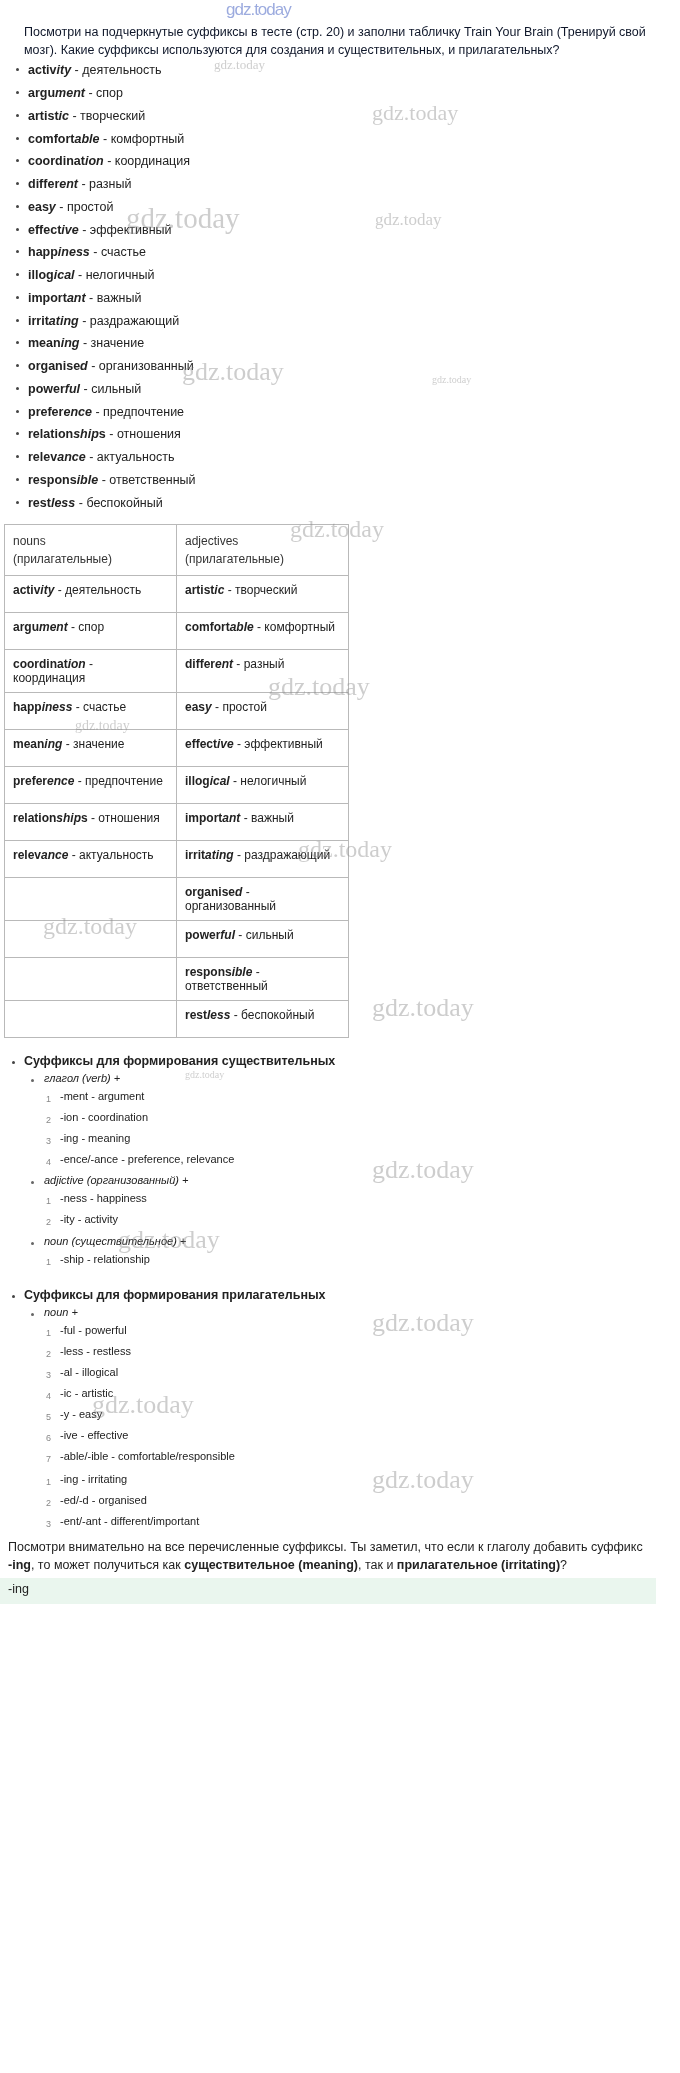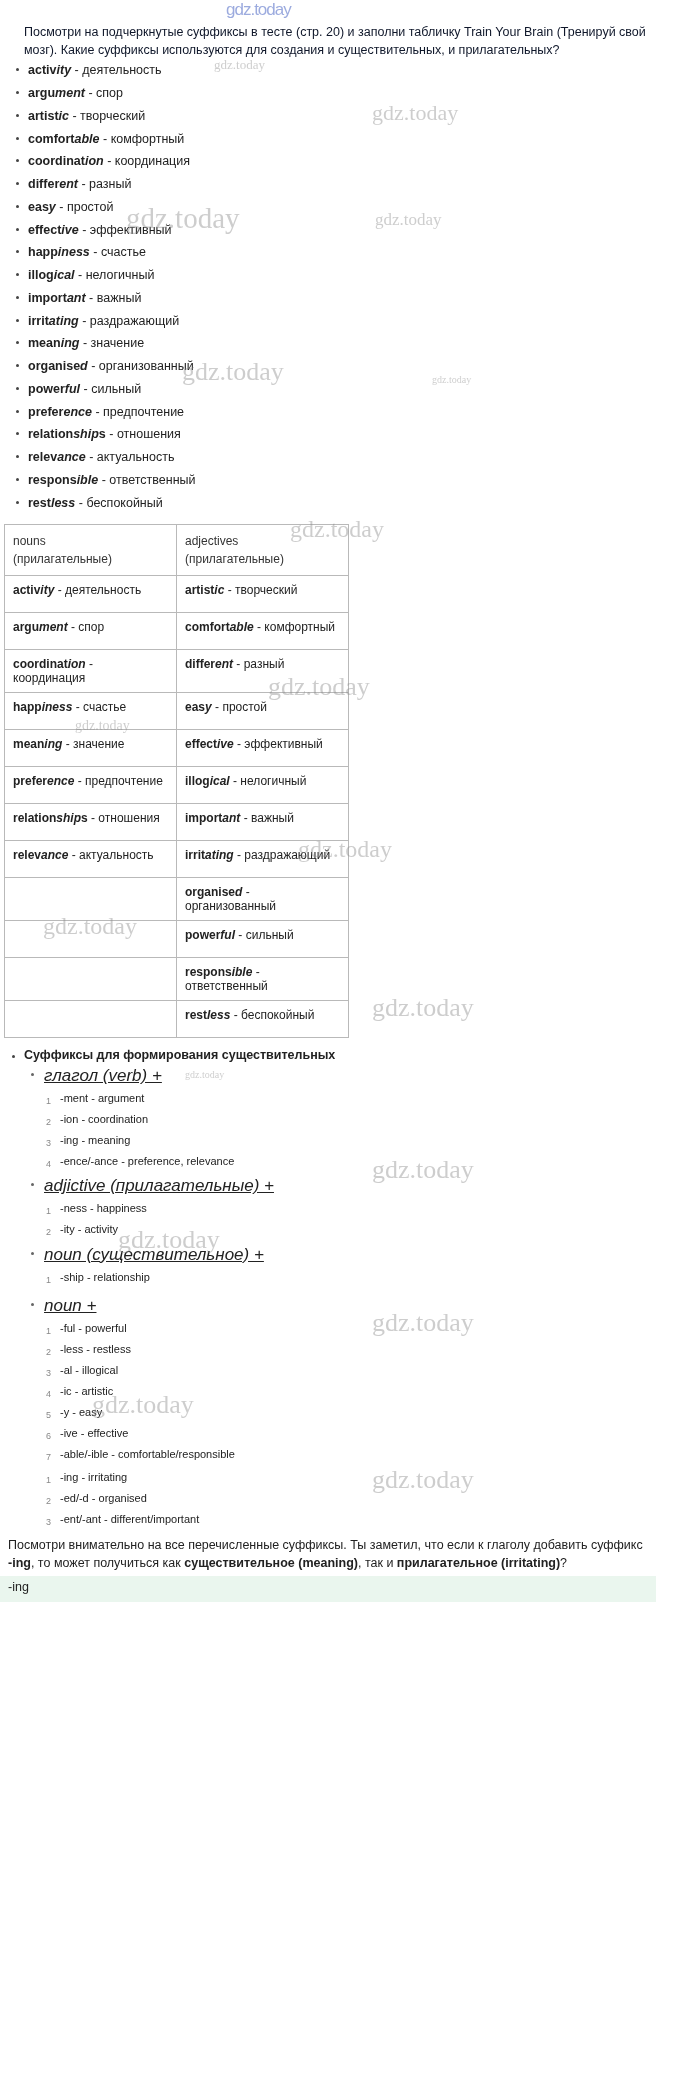--- a/index.html
+++ b/index.html
@@ -81,34 +81,33 @@
     color:#333;
   }
 
   
   .sec{padding:2px 8px 0 10px;}
   .sec > .bullet-line{
     position:relative;
     padding-left:14px;
     font-weight:bold;
     font-size:12.5px;
-    margin:8px 0 2px 0;
+    margin:14px 0 2px 0;
   }
   .sec > .bullet-line:before{
     content:"";
     position:absolute;left:2px;top:7px;
     width:3px;height:3px;border-radius:50%;background:#444;
   }
   .sub{
     position:relative;
     padding-left:16px;
     margin:4px 0 2px 18px;
     font-style:italic;
-    font-size:17px;
-    text-decoration:underline;
+    font-size:11px;
   }
   .sub:before{
     content:"";
     position:absolute;left:3px;top:7px;
     width:3px;height:3px;border-radius:50%;background:#666;
   }
   ol.num{
     list-style:none;
     margin:0 0 2px 0;
     padding:0 0 0 36px;
@@ -266,31 +265,32 @@
   <div id="sections">
       <div class="sec">
         <div class="bullet-line">Суффиксы для формирования существительных</div>
         <div class="sub">глагол (verb) +</div>
         <ol class="num">
           <li>-ment - argument</li>
           <li>-ion - coordination</li>
           <li>-ing - meaning</li>
           <li>-ence/-ance - preference, relevance</li>
         </ol>
-        <div class="sub">adjictive (прилагательные) +</div>
+        <div class="sub">adjictive (организованный) +</div>
         <ol class="num">
           <li>-ness - happiness</li>
           <li>-ity - activity</li>
         </ol>
         <div class="sub">noun (существительное) +</div>
         <ol class="num">
           <li>-ship - relationship</li>
         </ol>
       </div>
       <div class="sec">
+        <div class="bullet-line">Суффиксы для формирования прилагательных</div>
         <div class="sub">noun +</div>
         <ol class="num">
           <li>-ful - powerful</li>
           <li>-less - restless</li>
           <li>-al - illogical</li>
           <li>-ic - artistic</li>
           <li>-y - easy</li>
           <li>-ive - effective</li>
           <li>-able/-ible - comfortable/responsible</li>
         </ol>

